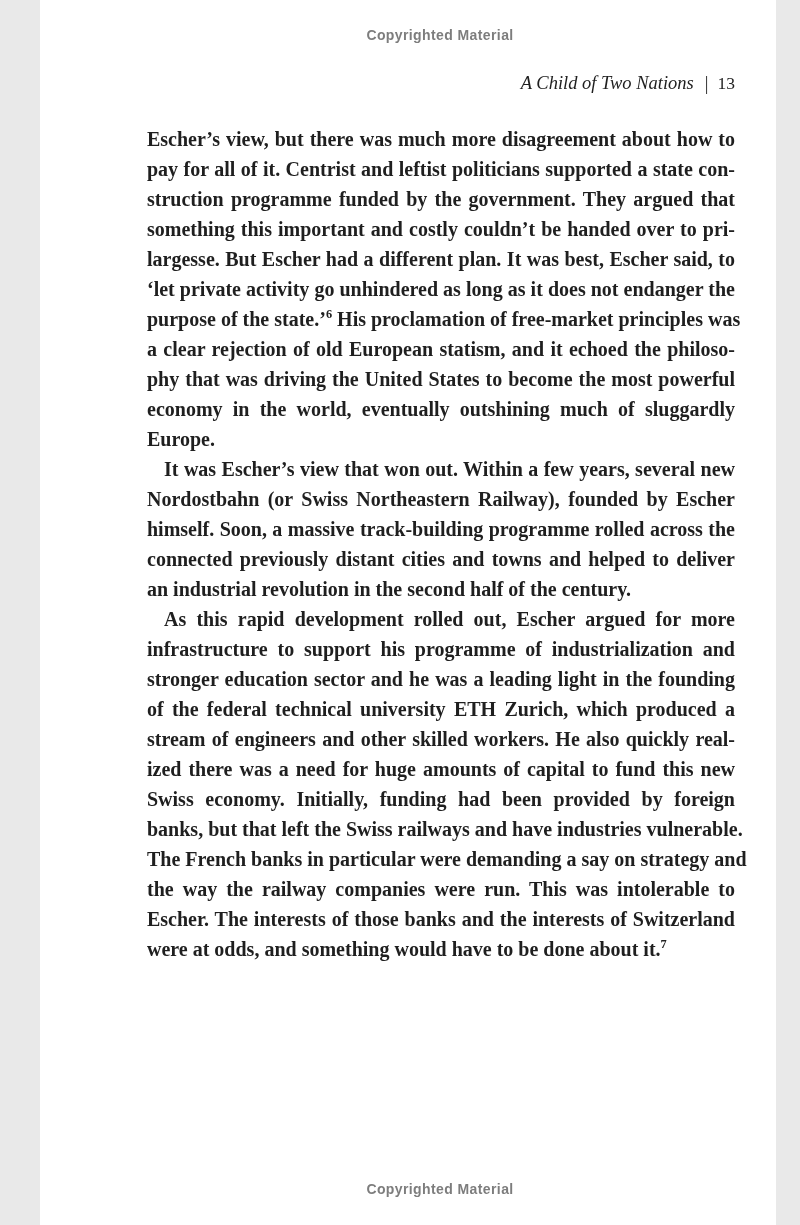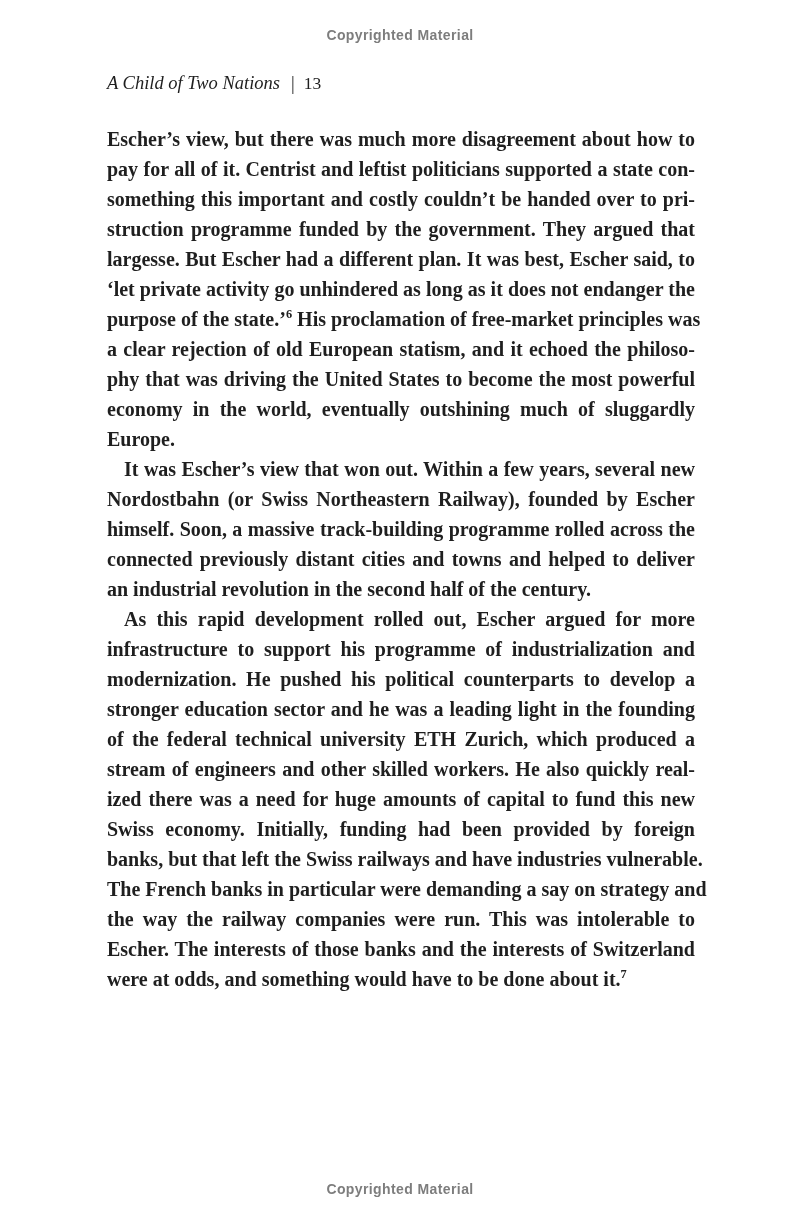--- a/index.html
+++ b/index.html
@@ -1,37 +1,39 @@
 <!DOCTYPE html>
 <html><head>
 <meta charset="utf-8">
 <style>
   html,body{margin:0;padding:0;background:#e9e9e9;}
   .page{
     position:relative;
-    width:800px;height:1225px;
+    width:736px;height:1225px;
     background:#ffffff;
     overflow:hidden;
     font-family:"Liberation Serif", serif;
     color:#1f1f1f;
+    margin-left:40px;
   }
   .copyright{
     position:absolute;left:0;width:800px;
     text-align:center;
     font-family:"Liberation Sans", sans-serif;
     font-weight:700;
     font-size:14px;
     letter-spacing:0.4px;
     color:#7d7d7d;
   }
   .copyright.top{top:27px;}
   .copyright.bottom{top:1181px;}
   .running-header{
     position:absolute;
     top:71px;left:107px;width:588px;
+    text-align:right;
     font-size:18.5px;
     line-height:24px;
     color:#1f1f1f;
     white-space:nowrap;
   }
   .running-header .chapter{font-style:italic;}
   .running-header .sep{
     font-style:normal;
     display:inline-block;
     margin:0 9px 0 11px;
@@ -79,22 +81,22 @@
 
   <div class="running-header">
     <span class="chapter">A Child of Two Nations</span><span class="sep">|</span><span class="pagenum">13</span>
   </div>
 
   <div class="body-text">
 
     <div>
       <div class="line">Escher’s view, but there was much more disagreement about how to</div>
       <div class="line">pay for all of it. Centrist and leftist politicians supported a state con-</div>
+      <div class="line">struction programme funded by the government. They argued that</div>
       <div class="line">something this important and costly couldn’t be handed over to pri-</div>
-      <div class="line">struction programme funded by the government. They argued that</div>
       <div class="line">largesse. But Escher had a different plan. It was best, Escher said, to</div>
       <div class="line">‘let private activity go unhindered as long as it does not endanger the</div>
       <div class="line">
         <span>purpose of the state.’</span><sup>6</sup><span> His proclamation of free-market principles was</span>
       </div>
       <div class="line">a clear rejection of old European statism, and it echoed the philoso-</div>
       <div class="line">phy that was driving the United States to become the most powerful</div>
       <div class="line">economy in the world, eventually outshining much of sluggardly</div>
       <div class="line end">Europe.</div>
     </div>
@@ -103,21 +105,20 @@
       <div class="line indent">It was Escher’s view that won out. Within a few years, several new</div>
       <div class="line">Nordostbahn (or Swiss Northeastern Railway), founded by Escher</div>
       <div class="line">himself. Soon, a massive track-building programme rolled across the</div>
       <div class="line">connected previously distant cities and towns and helped to deliver</div>
       <div class="line end">an industrial revolution in the second half of the century.</div>
     </div>
 
     <div>
       <div class="line indent">As this rapid development rolled out, Escher argued for more</div>
       <div class="line">infrastructure to support his programme of industrialization and</div>
-      <div class="line">modernization. He pushed his political counterparts to develop a</div>
       <div class="line">stronger education sector and he was a leading light in the founding</div>
       <div class="line">of the federal technical university ETH Zurich, which produced a</div>
       <div class="line">stream of engineers and other skilled workers. He also quickly real-</div>
       <div class="line">ized there was a need for huge amounts of capital to fund this new</div>
       <div class="line">Swiss economy. Initially, funding had been provided by foreign</div>
       <div class="line">banks, but that left the Swiss railways and have industries vulnerable.</div>
       <div class="line">The French banks in particular were demanding a say on strategy and</div>
       <div class="line">the way the railway companies were run. This was intolerable to</div>
       <div class="line">Escher. The interests of those banks and the interests of Switzerland</div>
       <div class="line end">

